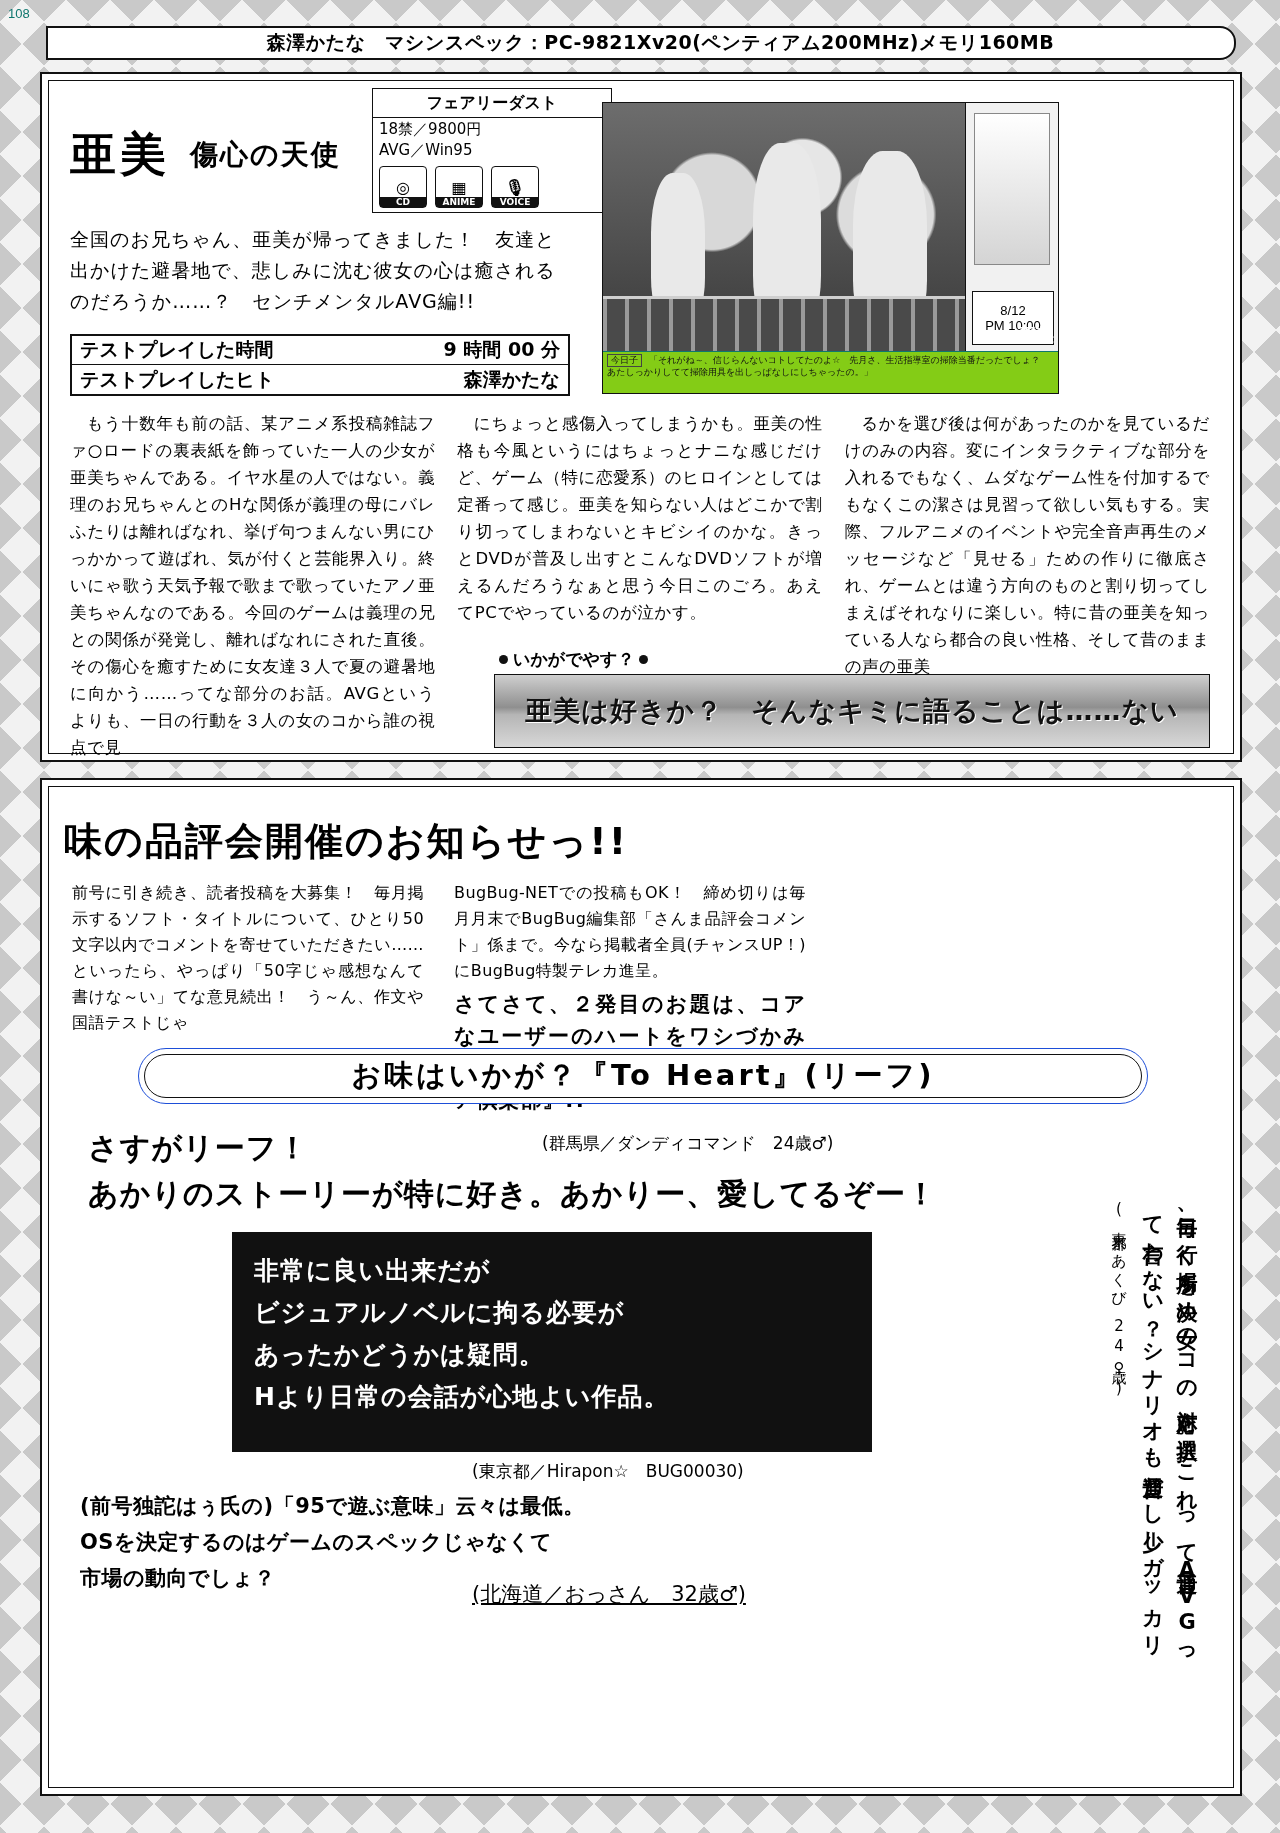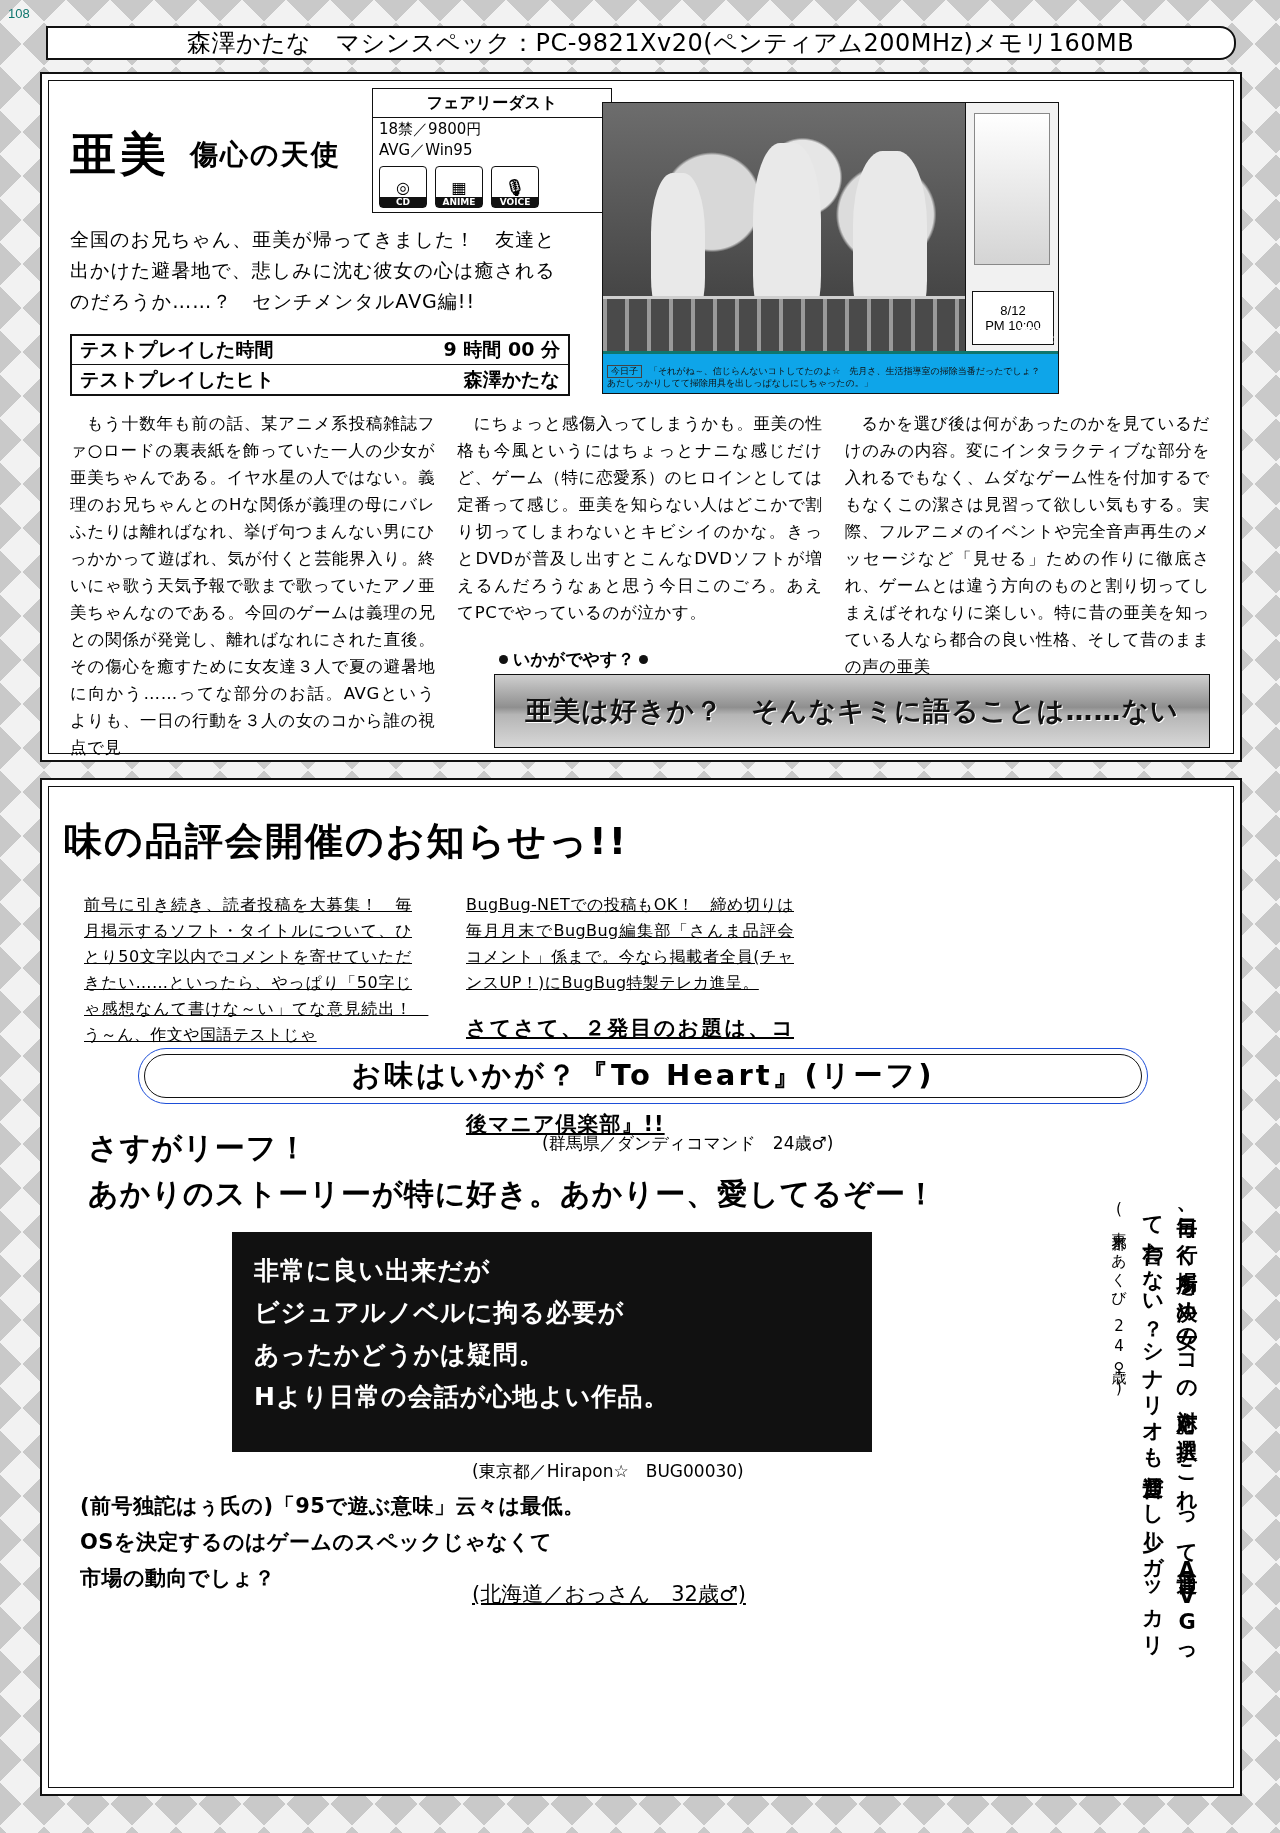--- a/index.html
+++ b/index.html
@@ -31,21 +31,21 @@
   
   .header-bar{
     position:absolute;left:46px;top:26px;width:1190px;height:34px;
     background:#fff;
     border:2px solid #111;
     border-radius:0 16px 16px 0;
     display:flex;align-items:center;justify-content:center;
     box-sizing:border-box;
   }
   .header-bar .hdr-text{
-    font-size:24px;font-weight:normal;letter-spacing:0.5px;
+    font-size:19px;font-weight:bold;letter-spacing:0.5px;
     font-family:"DejaVu Sans",sans-serif;
     white-space:nowrap;
     margin-left:39px;
   }
   
   .panel{
     position:absolute;background:#fff;border:2px solid #111;box-sizing:border-box;
   }
   .panel-top{left:40px;top:72px;width:1202px;height:690px;}
   .panel-top .inner{
@@ -114,22 +114,22 @@
   .shot .datebox{
     position:absolute;left:6px;bottom:6px;width:80px;height:52px;
     background:#fff;border:1px solid #111;font-size:13px;
     display:flex;flex-direction:column;align-items:center;justify-content:center;
     font-family:"Liberation Sans",sans-serif;
   }
   .shot .logo{
     position:absolute;right:4px;bottom:4px;color:#fff;font-size:18px;font-weight:bold;
   }
   .shot .textwin{
-    position:absolute;left:0;right:0;bottom:0;height:42px;background:#0ea5e9;
-    border-top:3px solid #0f766e;font-size:9px;line-height:11px;padding:11px 4px;
+    position:absolute;left:0;right:0;bottom:0;height:42px;background:#84cc16;
+    border-top:1px solid #0f766e;font-size:9px;line-height:11px;padding:2px 4px;
     box-sizing:border-box;color:#111;
   }
   .shot .textwin .who{
     display:inline-block;border:1px solid #444;padding:0 3px;margin-right:4px;font-size:9px;
   }
   
   .intro{
     position:absolute;left:28px;top:150px;width:500px;
     font-size:19px;line-height:31px;letter-spacing:1px;
   }
@@ -178,21 +178,21 @@
   .panel-bot{left:40px;top:778px;width:1202px;height:1018px;}
   .panel-bot .inner{position:absolute;inset:6px;border:1px solid #111;}
   .bot-title{
     position:absolute;left:22px;top:36px;font-size:38px;font-weight:bold;letter-spacing:2px;
   }
   .bot-cols{
     position:absolute;left:26px;top:96px;width:1140px;display:flex;gap:22px;
     font-size:16px;line-height:26px;letter-spacing:0.4px;text-align:justify;
   }
   .bot-cols .bc{width:360px;}
-  .bot-cols .bc p{margin:16px;text-decoration:underline;}
+  .bot-cols .bc p{margin:4px;}
   .bc3 .lead{font-size:16px;line-height:26px;}
   .bc3 .big{font-size:21px;font-weight:bold;line-height:32px;letter-spacing:1px;}
   
   .oval{
     position:absolute;left:96px;top:268px;width:1010px;height:56px;
     border:1px solid #1d4ed8;border-radius:28px;background:#fff;
     display:flex;align-items:center;justify-content:center;box-sizing:border-box;
   }
   .oval .inner-o{
     position:absolute;inset:5px;border:1px solid #111;border-radius:24px;

